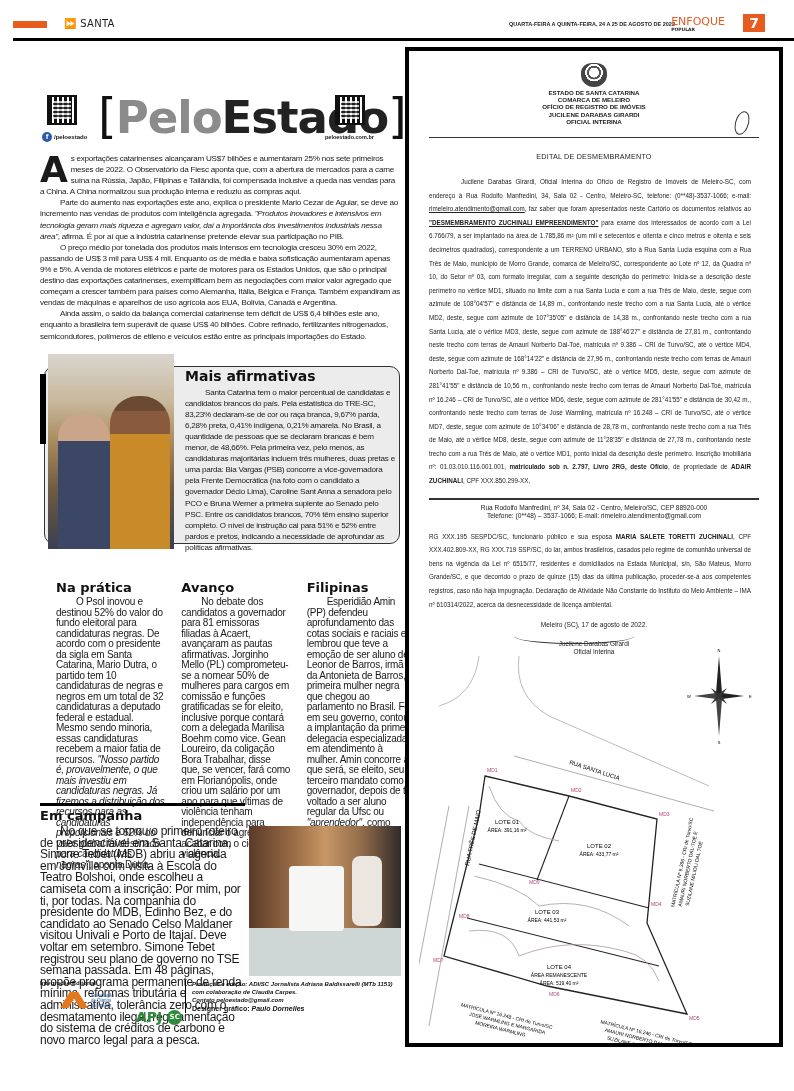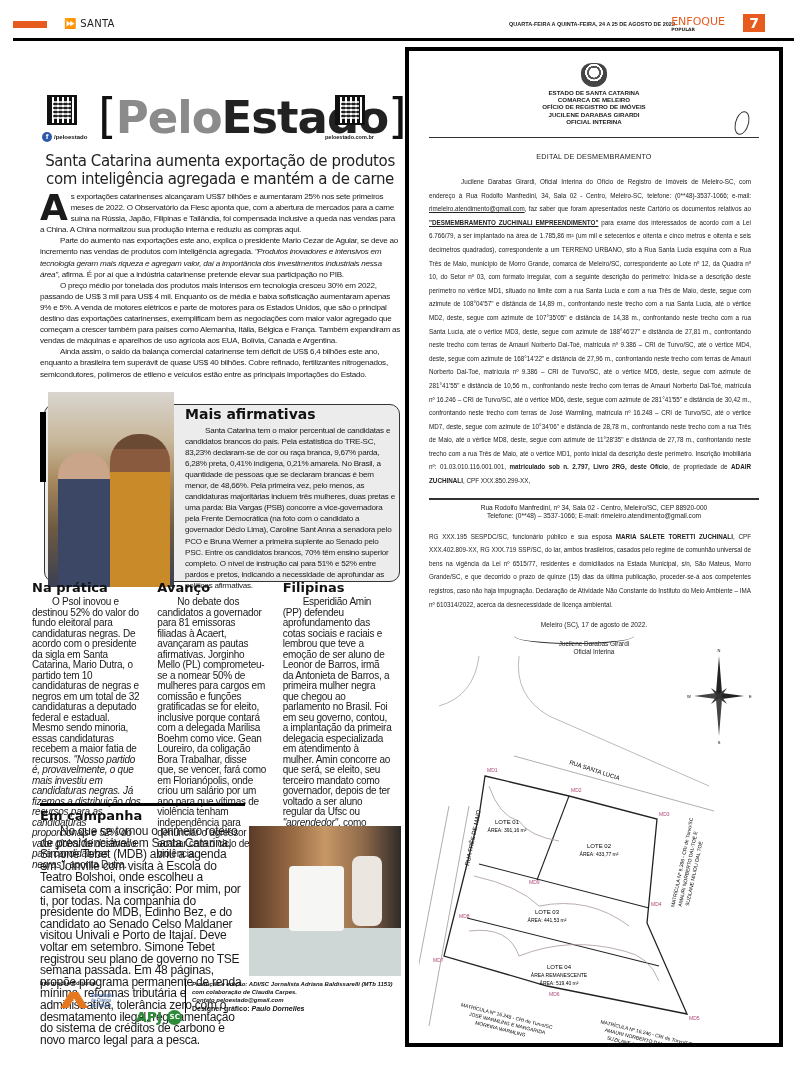--- a/index.html
+++ b/index.html
@@ -42,21 +42,21 @@
   .box-wrap { position: relative; margin-top: 12px; height: 192px; }
   .photo1 { position: absolute; left: 8px; top: 0; width: 126px; height: 195px; background:
       linear-gradient(180deg, #d9d5cf 0%, #c8b79a 25%, #a98a5e 45%, #6d5a42 70%, #3a3f52 100%); overflow: hidden; }
   .photo1 .p-a { position:absolute; left:10px; top:60px; width:52px; height:135px; background: linear-gradient(180deg,#caa58a 0 20%, #3c4665 20% 100%); border-radius: 24px 24px 0 0; }
   .photo1 .p-b { position:absolute; left:62px; top:42px; width:60px; height:153px; background: linear-gradient(180deg,#6b4a34 0 10%, #8a5a3e 10% 25%, #c98a2a 25% 100%); border-radius: 28px 28px 0 0; }
   .credit { position: absolute; left: 0; top: 20px; width: 6px; height: 70px; background: #000; }
   .box { position: absolute; left: 4px; top: 12px; width: 356px; height: 178px; border: 1.5px solid #333; border-radius: 10px; background: #ececec; }
   .box-text { position: absolute; left: 145px; top: 14px; width: 212px; }
   .box-title { font-size: 14px; font-weight: bold; font-family: "DejaVu Sans", sans-serif; margin-bottom: 3px; }
 
-  .cols3 { position: absolute; left: 32px; top: 580px; width: 360px; display: flex; gap: 16px; }
+  .cols3 { position: absolute; left: 56px; top: 580px; width: 360px; display: flex; gap: 16px; }
   .col { width: 116px; }
   .col h3 { font-size: 13px; font-weight: bold; font-family: "DejaVu Sans", sans-serif; margin-bottom: 2px; }
   .col .body-txt { font-size: 10px; line-height: 10.5px; }
   .col .body-txt em { font-style: italic; }
 
   .camp { position: absolute; left: 40px; top: 808px; width: 205px; }
   .camp-rule { position: absolute; left: 40px; top: 803px; width: 205px; height: 3px; background: #000; }
   .camp h3 { font-size: 13px; font-weight: bold; font-family: "DejaVu Sans", sans-serif; margin-bottom: 3px; }
   .camp .body-txt { font-size: 12px; line-height: 11.6px; }
   .photo2 { position: absolute; left: 249px; top: 826px; width: 152px; height: 150px; background: linear-gradient(90deg, #5a3a28 0%, #9b6d45 30%, #c79766 50%, #8f6a4a 75%, #2f2a28 100%); overflow: hidden; }
@@ -118,21 +118,20 @@
     <div class="fb">
       <span class="fbicon">f</span>
       <span>/peloestado</span>
     </div>
     <div class="mast-title">
       <span class="br">[</span><span class="pelo">Pelo</span><span class="estado">Estado</span><span class="br">]</span>
     </div>
     <div class="qr r"></div>
     <div class="site">peloestado.com.br</div>
   </div>
-  <div class="headline">Santa Catarina aumenta exportação de produtos com inteligência agregada e mantém a de carne</div>
 
   <div class="body-txt lead">
     <p class="first"><span class="dropcap">A</span><span>s exportações catarinenses alcançaram US$7 bilhões e aumentaram 25% nos sete primeiros meses de 2022. O Observatório da Fiesc aponta que, com a abertura de mercados para a carne suína na Rússia, Japão, Filipinas e Tailândia, foi compensada inclusive a queda nas vendas para a China. A China normalizou sua produção interna e reduziu as compras aqui.</span></p>
     <p><span>Parte do aumento nas exportações este ano, explica o presidente Mario Cezar de Aguiar, se deve ao incremento nas vendas de produtos com inteligência agregada. </span><em>"Produtos inovadores e intensivos em tecnologia geram mais riqueza e agregam valor, daí a importância dos investimentos industriais nessa área"</em><span>, afirma. É por aí que a indústria catarinense pretende elevar sua participação no PIB.</span></p>
     <p>O preço médio por tonelada dos produtos mais intensos em tecnologia cresceu 30% em 2022, passando de US$ 3 mil para US$ 4 mil. Enquanto os de média e baixa sofisticação aumentaram apenas 9% e 5%. A venda de motores elétricos e parte de motores para os Estados Unidos, que são o principal destino das exportações catarinenses, exemplificam bem as negociações com maior valor agregado que começam a crescer também para países como Alemanha, Itália, Bélgica e França. Também expandiram as vendas de máquinas e aparelhos de uso agrícola aos EUA, Bolívia, Canadá e Argentina.</p>
     <p>Ainda assim, o saldo da balança comercial catarinense tem déficit de US$ 6,4 bilhões este ano, enquanto a brasileira tem superávit de quase US$ 40 bilhões. Cobre refinado, fertilizantes nitrogenados, semicondutores, polímeros de etileno e veículos estão entre as principais importações do Estado.</p>
   </div>
 
   <div class="box-wrap">
     <div class="box"></div>

